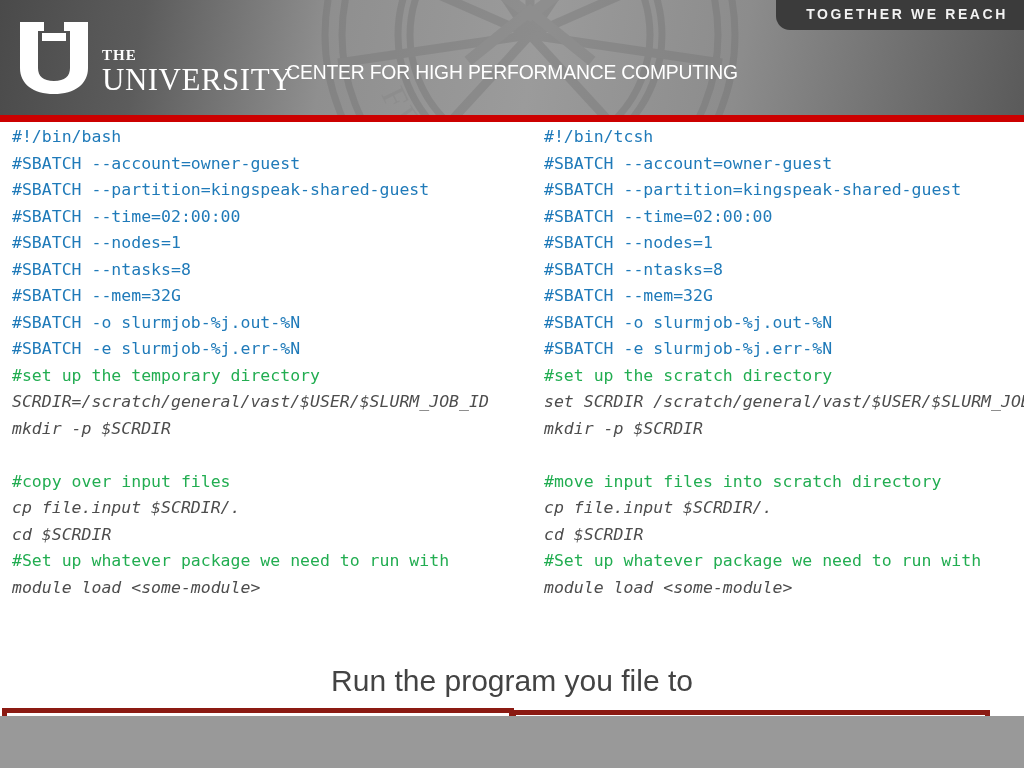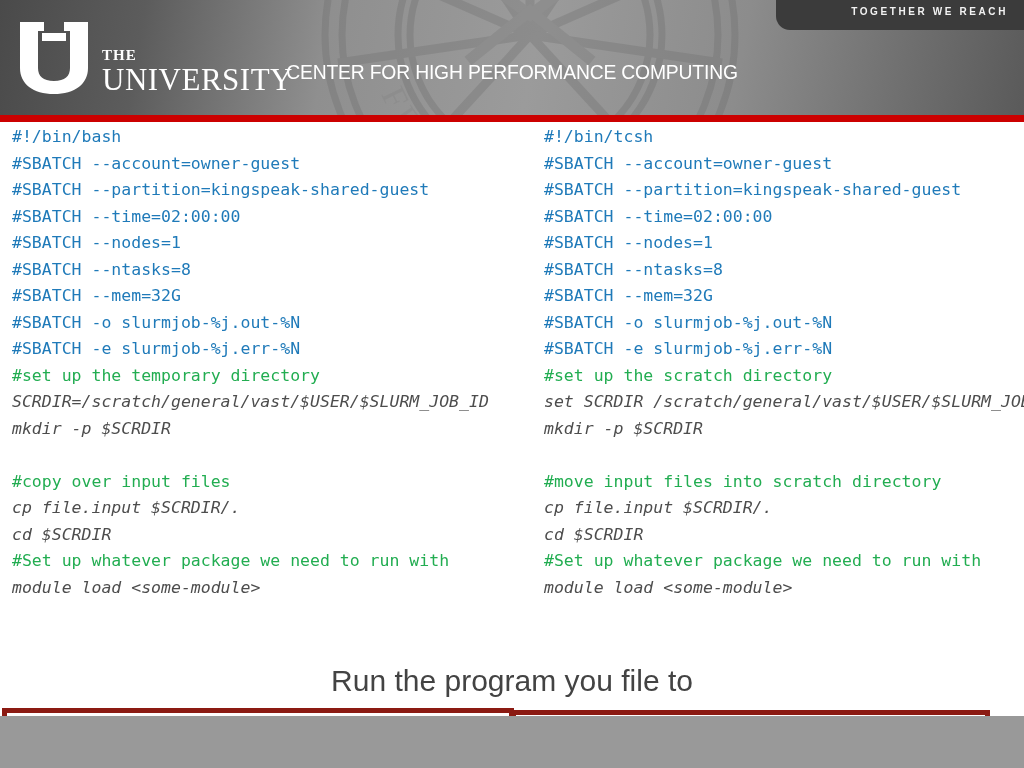--- a/index.html
+++ b/index.html
@@ -41,21 +41,21 @@
     width: 248px;
     height: 30px;
     background: #3b3b3b;
     border-bottom-left-radius: 14px;
   }
   .banner-text {
     position: absolute;
     right: 16px;
     top: 6px;
     color: #f2f2f2;
-    font-size: 10px;
+    font-size: 14px;
     letter-spacing: 2.6px;
     font-weight: 600;
     white-space: nowrap;
   }
 
   .logo {
     position: absolute;
     left: 18px;
     top: 20px;
     display: flex;

